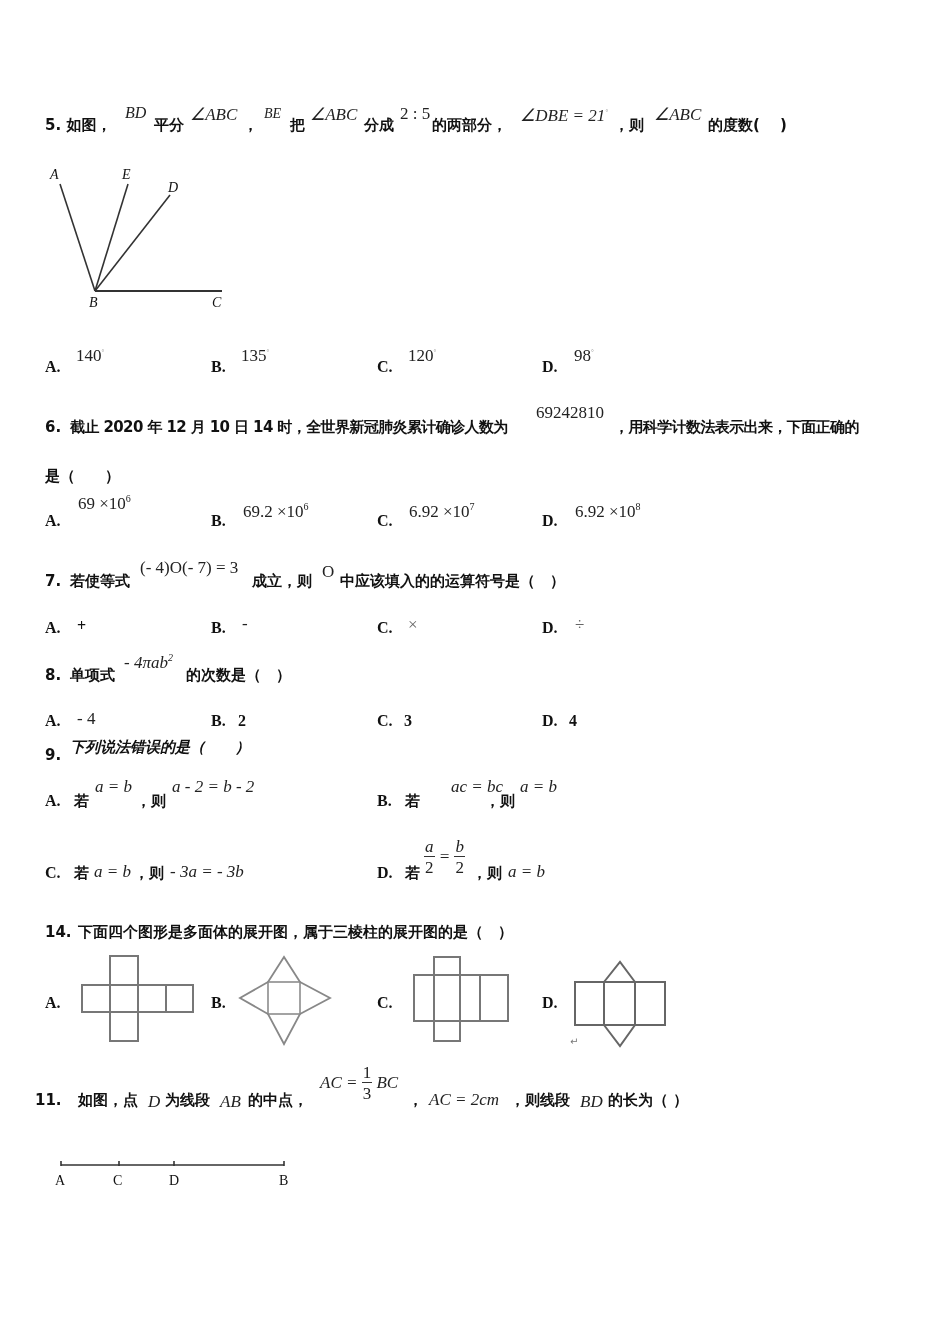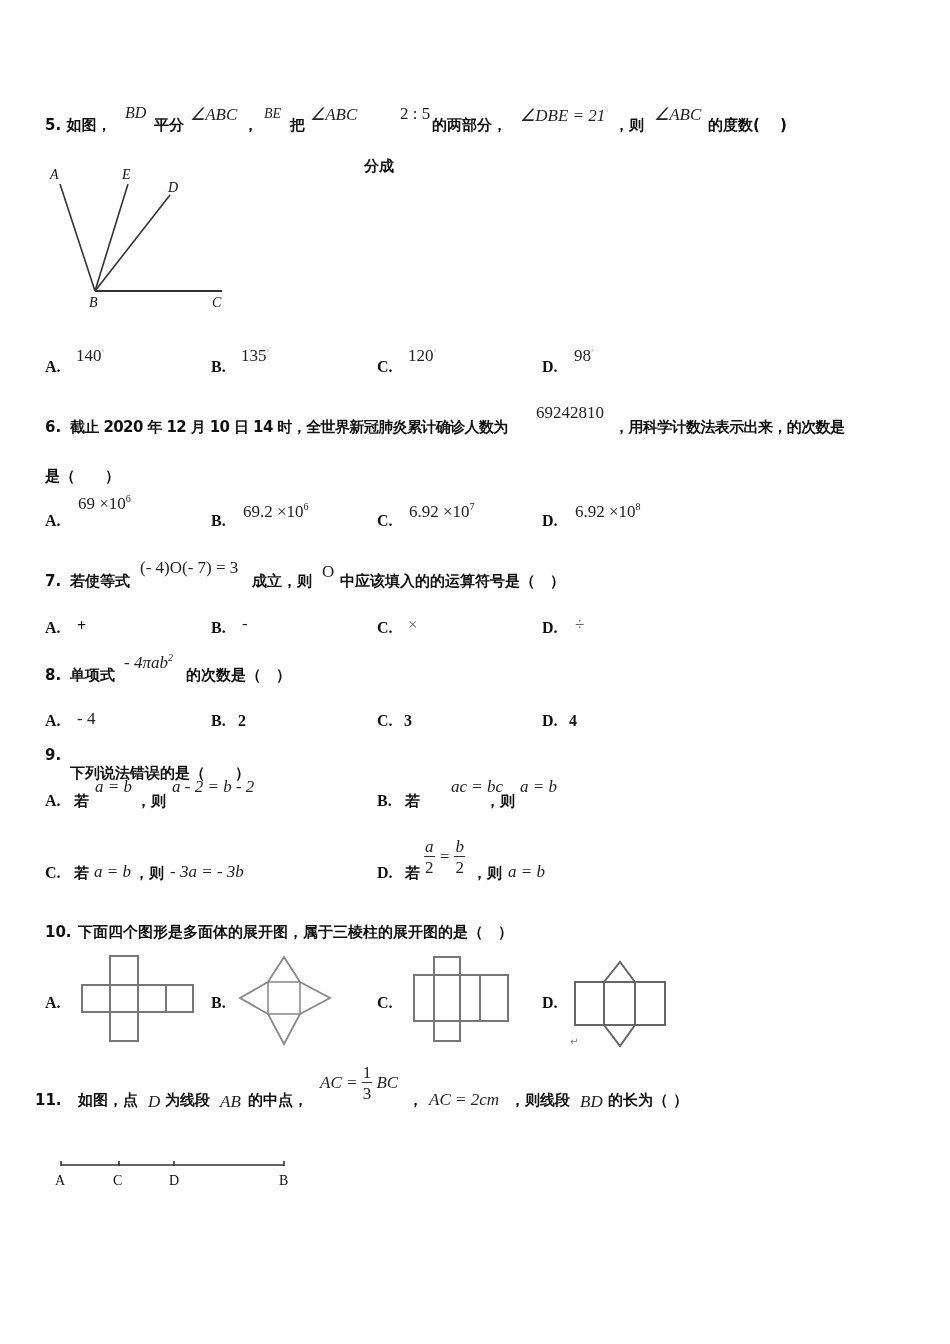--- a/index.html
+++ b/index.html
@@ -26,21 +26,21 @@
     <span>5.</span>
     <span class="cn">如图，</span>
   </div>
   <span class="abs m" style="left:125px; top:104px; font-size:16px;">BD</span>
   <span class="abs cn" style="left:154px; top:116px;">平分</span>
   <span class="abs m" style="left:190px; top:104px;">∠ABC</span>
   <span class="abs cn" style="left:243px; top:116px;">，</span>
   <span class="abs m" style="left:264px; top:106px; font-size:14px;">BE</span>
   <span class="abs cn" style="left:290px; top:116px;">把</span>
   <span class="abs m" style="left:310px; top:104px;">∠ABC</span>
-  <span class="abs cn" style="left:364px; top:116px;margin-top:41px;">分成</span>
+  <span class="abs cn" style="left:364px; top:116px;">分成</span>
   <span class="abs mn" style="left:400px; top:104px;">2 : 5</span>
   <span class="abs cn" style="left:432px; top:116px;">的两部分，</span>
   <span class="abs m" style="left:520px; top:105px;"><span>∠DBE = 21</span><span class="deg">°</span></span>
   <span class="abs cn" style="left:614px; top:116px;">，则</span>
   <span class="abs m" style="left:654px; top:104px;">∠ABC</span>
   <span class="abs cn" style="left:708px; top:116px;">的度数(　 )</span>
 
   <svg style="left:40px; top:160px;" width="200" height="150" viewBox="0 0 200 150">
     <g stroke="#333" stroke-width="1.6" fill="none">
       <line x1="55" y1="131" x2="20" y2="24"></line>
@@ -72,21 +72,21 @@
   <div>
     <span class="abs lbl" style="left:542px; top:358px;">D.</span>
     <span class="abs mn" style="left:574px; top:346px;"><span>98</span><span class="deg">°</span></span>
   </div>
 </div>
 
 <div>
   <span class="abs q" style="left:45px; top:418px;">6.</span>
   <span class="abs cn" style="left:70px; top:418px; letter-spacing:-0.6px;">截止 2020 年 12 月 10 日 14 时，全世界新冠肺炎累计确诊人数为</span>
   <span class="abs mn" style="left:536px; top:403px;">69242810</span>
-  <span class="abs cn" style="left:614px; top:418px; letter-spacing:-0.6px;">，用科学计数法表示出来，的次数是</span>
+  <span class="abs cn" style="left:614px; top:418px; letter-spacing:-0.6px;">，用科学计数法表示出来，下面正确的</span>
   <span class="abs cn" style="left:45px; top:467px;">是（　　）</span>
 
   <div>
     <span class="abs lbl" style="left:45px; top:512px;">A.</span>
     <span class="abs mn" style="left:78px; top:493px;"><span>69 ×10</span><span class="sup">6</span></span>
   </div>
   <div>
     <span class="abs lbl" style="left:211px; top:512px;">B.</span>
     <span class="abs mn" style="left:243px; top:501px;"><span>69.2 ×10</span><span class="sup">6</span></span>
   </div>
@@ -145,21 +145,21 @@
     <span class="abs lbl" style="left:404px; top:712px;">3</span>
   </div>
   <div>
     <span class="abs lbl" style="left:542px; top:712px;">D.</span>
     <span class="abs lbl" style="left:569px; top:712px;">4</span>
   </div>
 </div>
 
 <div>
   <span class="abs q" style="left:45px; top:746px;">9.</span>
-  <span class="abs cn" style="left:70px; top:764px;">下列说法错误的是（　　）</span>
+  <span class="abs cn" style="left:70px; top:738px;font-style:italic;">下列说法错误的是（　　）</span>
 
   <div>
     <span class="abs lbl" style="left:45px; top:792px;">A.</span>
     <span class="abs cn" style="left:74px; top:792px;">若</span>
     <span class="abs m" style="left:95px; top:777px;">a = b</span>
     <span class="abs cn" style="left:136px; top:792px;">，则</span>
     <span class="abs m" style="left:172px; top:777px;">a - 2 = b - 2</span>
   </div>
   <div>
     <span class="abs lbl" style="left:377px; top:792px;">B.</span>
@@ -182,21 +182,21 @@
       <span class="frac"><span class="n">a</span><span class="d" style="font-style:normal;">2</span></span>
       <span style="vertical-align:middle;">=</span>
       <span class="frac"><span class="n">b</span><span class="d" style="font-style:normal;">2</span></span>
     </span>
     <span class="abs cn" style="left:472px; top:864px;">，则</span>
     <span class="abs m" style="left:508px; top:862px;">a = b</span>
   </div>
 </div>
 
 <div>
-  <span class="abs q" style="left:45px; top:923px;">10.</span>
+  <span class="abs q" style="left:45px; top:923px;">14.</span>
   <span class="abs cn" style="left:78px; top:923px;">下面四个图形是多面体的展开图，属于三棱柱的展开图的是（　）</span>
 
   <div>
     <span class="abs lbl" style="left:45px; top:994px;">A.</span>
     <svg style="left:80px; top:955px;" width="116" height="88" viewBox="0 0 116 88">
       <g stroke="#777" stroke-width="2" fill="none">
         <rect x="30" y="1" width="28" height="85"></rect>
         <rect x="2" y="30" width="111" height="27"></rect>
         <line x1="86" y1="30" x2="86" y2="57"></line>
       </g>

